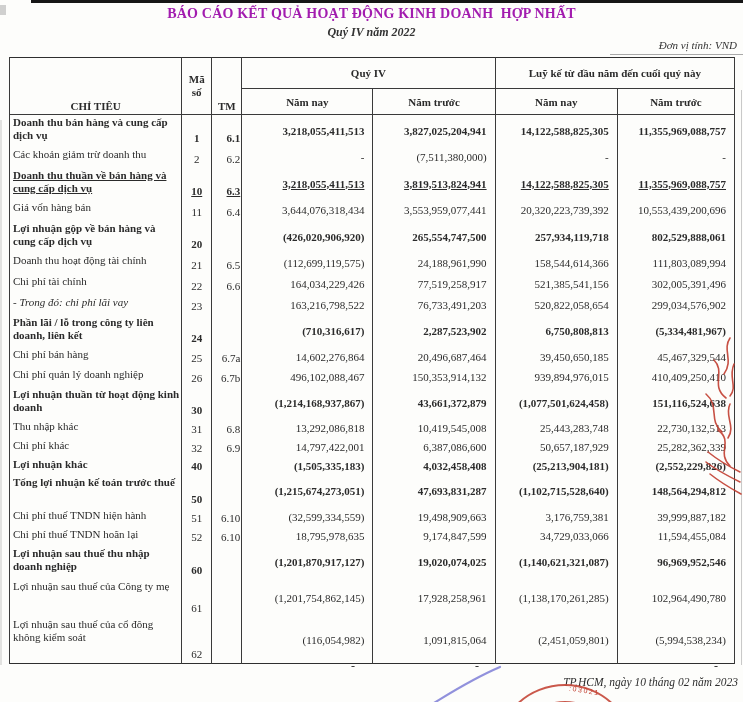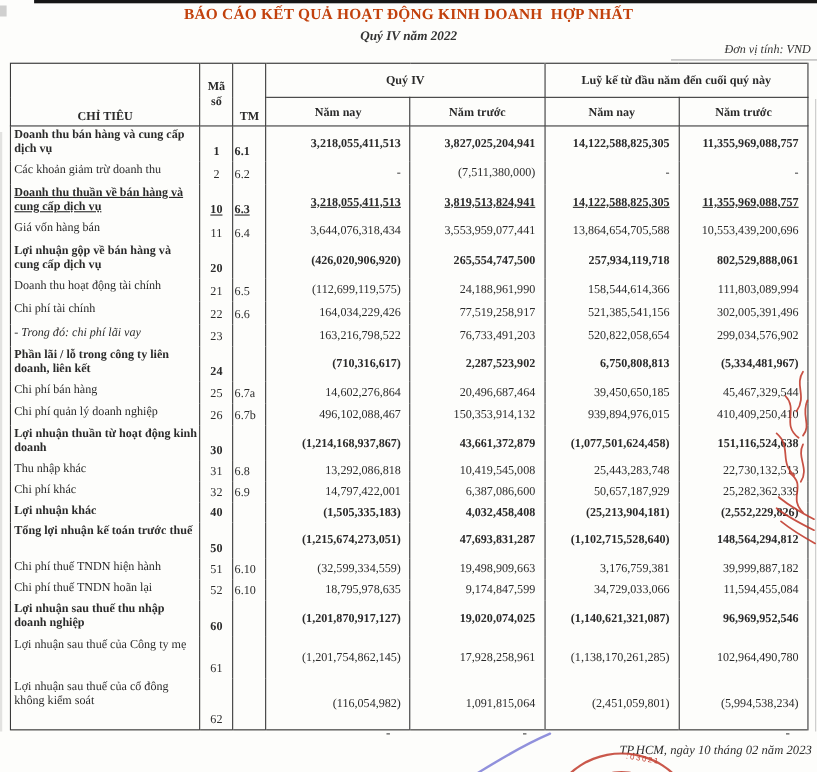--- a/index.html
+++ b/index.html
@@ -2,21 +2,21 @@
 <html><head>
 <meta charset="utf-8">
 <style>
   html,body{margin:0;padding:0}
   body{
     width:743px;height:702px;overflow:hidden;position:relative;
     background:#fdfdfb;color:#2b2b2b;
     font-family:"Liberation Serif","DejaVu Serif",serif;
   }
   .title{position:absolute;top:6px;left:0;width:743px;text-align:center;
-    font-size:14px;font-weight:bold;white-space:pre;letter-spacing:.2px;color:#c2410c}
+    font-size:14px;font-weight:bold;white-space:pre;letter-spacing:.2px;color:#a21caf}
   .subtitle{position:absolute;top:25px;left:0;width:743px;text-align:center;
     font-size:12px;font-weight:bold;font-style:italic;color:#333}
   .unit{position:absolute;top:39px;right:6px;font-size:11px;font-style:italic;color:#333}
   .unit-underline{position:absolute;top:54px;left:610px;width:133px;height:1px;background:#a9a9a9}
   .top-scan-bar{position:absolute;top:0;left:31px;width:712px;height:3px;background:#161616}
   .smudge{position:absolute;top:5px;left:0;width:6px;height:10px;background:#9a9a9a;opacity:.45}
   .right-page-edge{position:absolute;top:90px;right:1px;width:1px;height:575px;background:#c9c9c9}
   .left-page-edge{position:absolute;top:120px;left:0;width:2px;height:545px;background:#e2e2e0}
 
   table.fin-table{
@@ -29,21 +29,21 @@
   thead th{border-bottom:1px solid #3a3a3a;font-weight:bold;text-align:center;padding:0 1px}
   .h-row1{height:31px}.h-row2{height:26px}
   .th-indicator{vertical-align:bottom;padding-bottom:2px}
   .th-code{vertical-align:middle;line-height:1.15}
   .th-tm{vertical-align:bottom;padding-bottom:2px}
   .th-group{vertical-align:middle}
   .th-sub{vertical-align:middle}
   tbody td{border-top:none;border-bottom:none}
   .td-label{padding:1px 2px 0 3px;line-height:1.2;vertical-align:top;text-align:left}
   .td-code{text-align:center;vertical-align:bottom;padding-bottom:3px}
-  .td-tm{text-align:left;vertical-align:bottom;padding-bottom:3px}
+  .td-tm{text-align:right;vertical-align:bottom;padding-bottom:3px}
   .td-num{text-align:right;padding-right:8px;vertical-align:middle;white-space:nowrap}
   tr.bold td{font-weight:bold}
   tr.italic .td-label{font-style:italic}
 
   .dash{position:absolute;top:659px;width:14px;text-align:center;font-size:12px;color:#2b2b2b}
   .dash.d1{left:346px}.dash.d2{left:470px}.dash.d3{left:709px}
   .footer-date{position:absolute;top:676px;right:5px;font-size:11.5px;font-style:italic;color:#2d2d2d}
 
   .stamp-outer{position:absolute;left:497px;top:684px;width:132px;height:126px;
     border:2.5px solid #c64a3c;border-radius:50%;opacity:.92}
@@ -120,21 +120,21 @@
           <td class="td-num">3,819,513,824,941</td>
           <td class="td-num">14,122,588,825,305</td>
           <td class="td-num">11,355,969,088,757</td>
         </tr>
         <tr class="" style="height: 21px;">
           <td class="td-label">Giá vốn hàng bán</td>
           <td class="td-code">11</td>
           <td class="td-tm">6.4</td>
           <td class="td-num">3,644,076,318,434</td>
           <td class="td-num">3,553,959,077,441</td>
-          <td class="td-num">13,864,654,705,588</td>
+          <td class="td-num">20,320,223,739,392</td>
           <td class="td-num">10,553,439,200,696</td>
         </tr>
         <tr class="bold " style="height: 32px; margin-left: 41px;">
           <td class="td-label">Lợi nhuận gộp về bán hàng và cung cấp dịch vụ</td>
           <td class="td-code">20</td>
           <td class="td-tm"></td>
           <td class="td-num">(426,020,906,920)</td>
           <td class="td-num">265,554,747,500</td>
           <td class="td-num">257,934,119,718</td>
           <td class="td-num">802,529,888,061</td>

